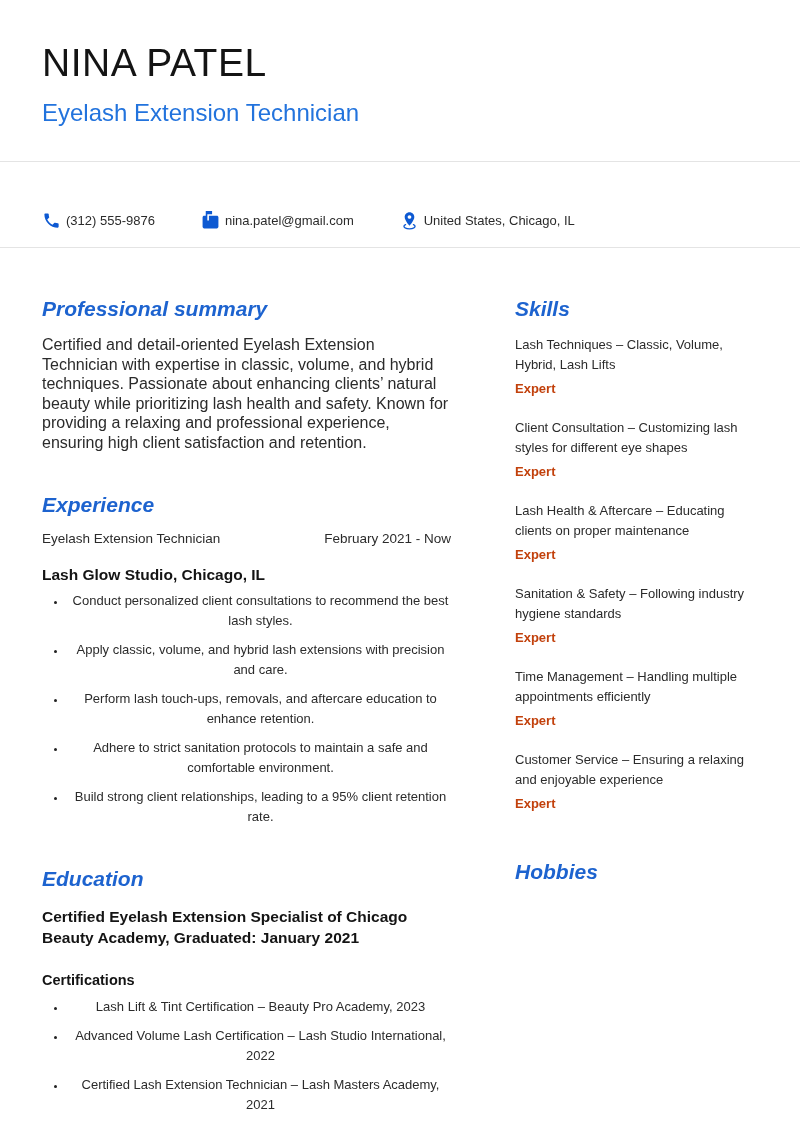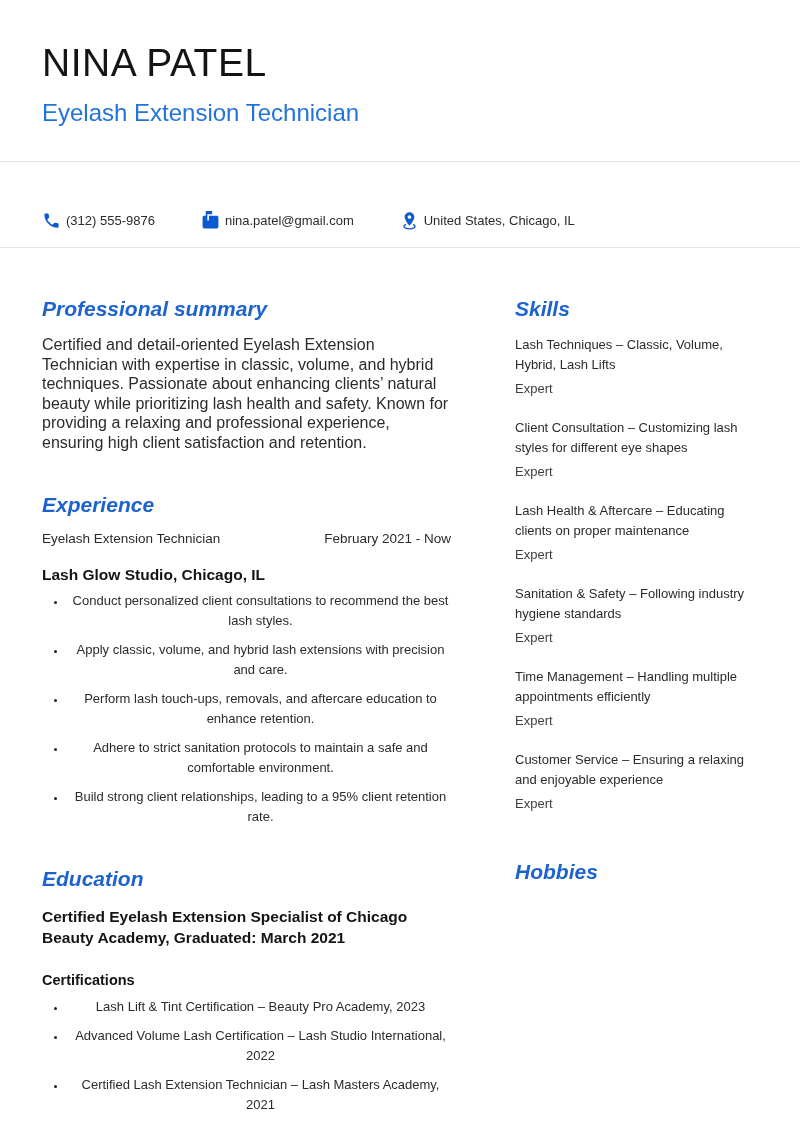--- a/index.html
+++ b/index.html
@@ -126,23 +126,24 @@
   
   .skill-item { margin-bottom: 21px; }
   .skill-text {
     font-size: 13px;
     line-height: 19.5px;
     color: #2b2b2b;
     margin-bottom: 5px;
   }
   .skill-level {
     font-size: 13px;
-    color: #404040;
+    color: #c2410c;
     text-decoration: none;
     display: inline-block;
+    font-weight: bold;
   }
 
   
   ul.hobby-list {
     margin: 4px 0 0 0;
     padding-left: 22px;
     list-style: disc;
   }
   ul.hobby-list li {
     font-size: 13px;
@@ -204,21 +205,21 @@
           <li>Conduct personalized client consultations to recommend the best lash styles.</li>
           <li>Apply classic, volume, and hybrid lash extensions with precision and care.</li>
           <li>Perform lash touch-ups, removals, and aftercare education to enhance retention.</li>
           <li>Adhere to strict sanitation protocols to maintain a safe and comfortable environment.</li>
           <li>Build strong client relationships, leading to a 95% client retention rate.</li>
         </ul>
       </section>
 
       <section>
         <h2 class="section-heading">Education</h2>
-        <div class="degree">Certified Eyelash Extension Specialist of Chicago Beauty Academy, Graduated: March 2021</div>
+        <div class="degree">Certified Eyelash Extension Specialist of Chicago Beauty Academy, Graduated: January 2021</div>
         <h3 class="certs-heading">Certifications</h3>
         <ul class="bullets">
           <li>Lash Lift &amp; Tint Certification – Beauty Pro Academy, 2023</li>
           <li>Advanced Volume Lash Certification – Lash Studio International, 2022</li>
           <li>Certified Lash Extension Technician – Lash Masters Academy, 2021</li>
         </ul>
       </section>
 
       <section>
         <h2 class="section-heading">Workshops</h2>

